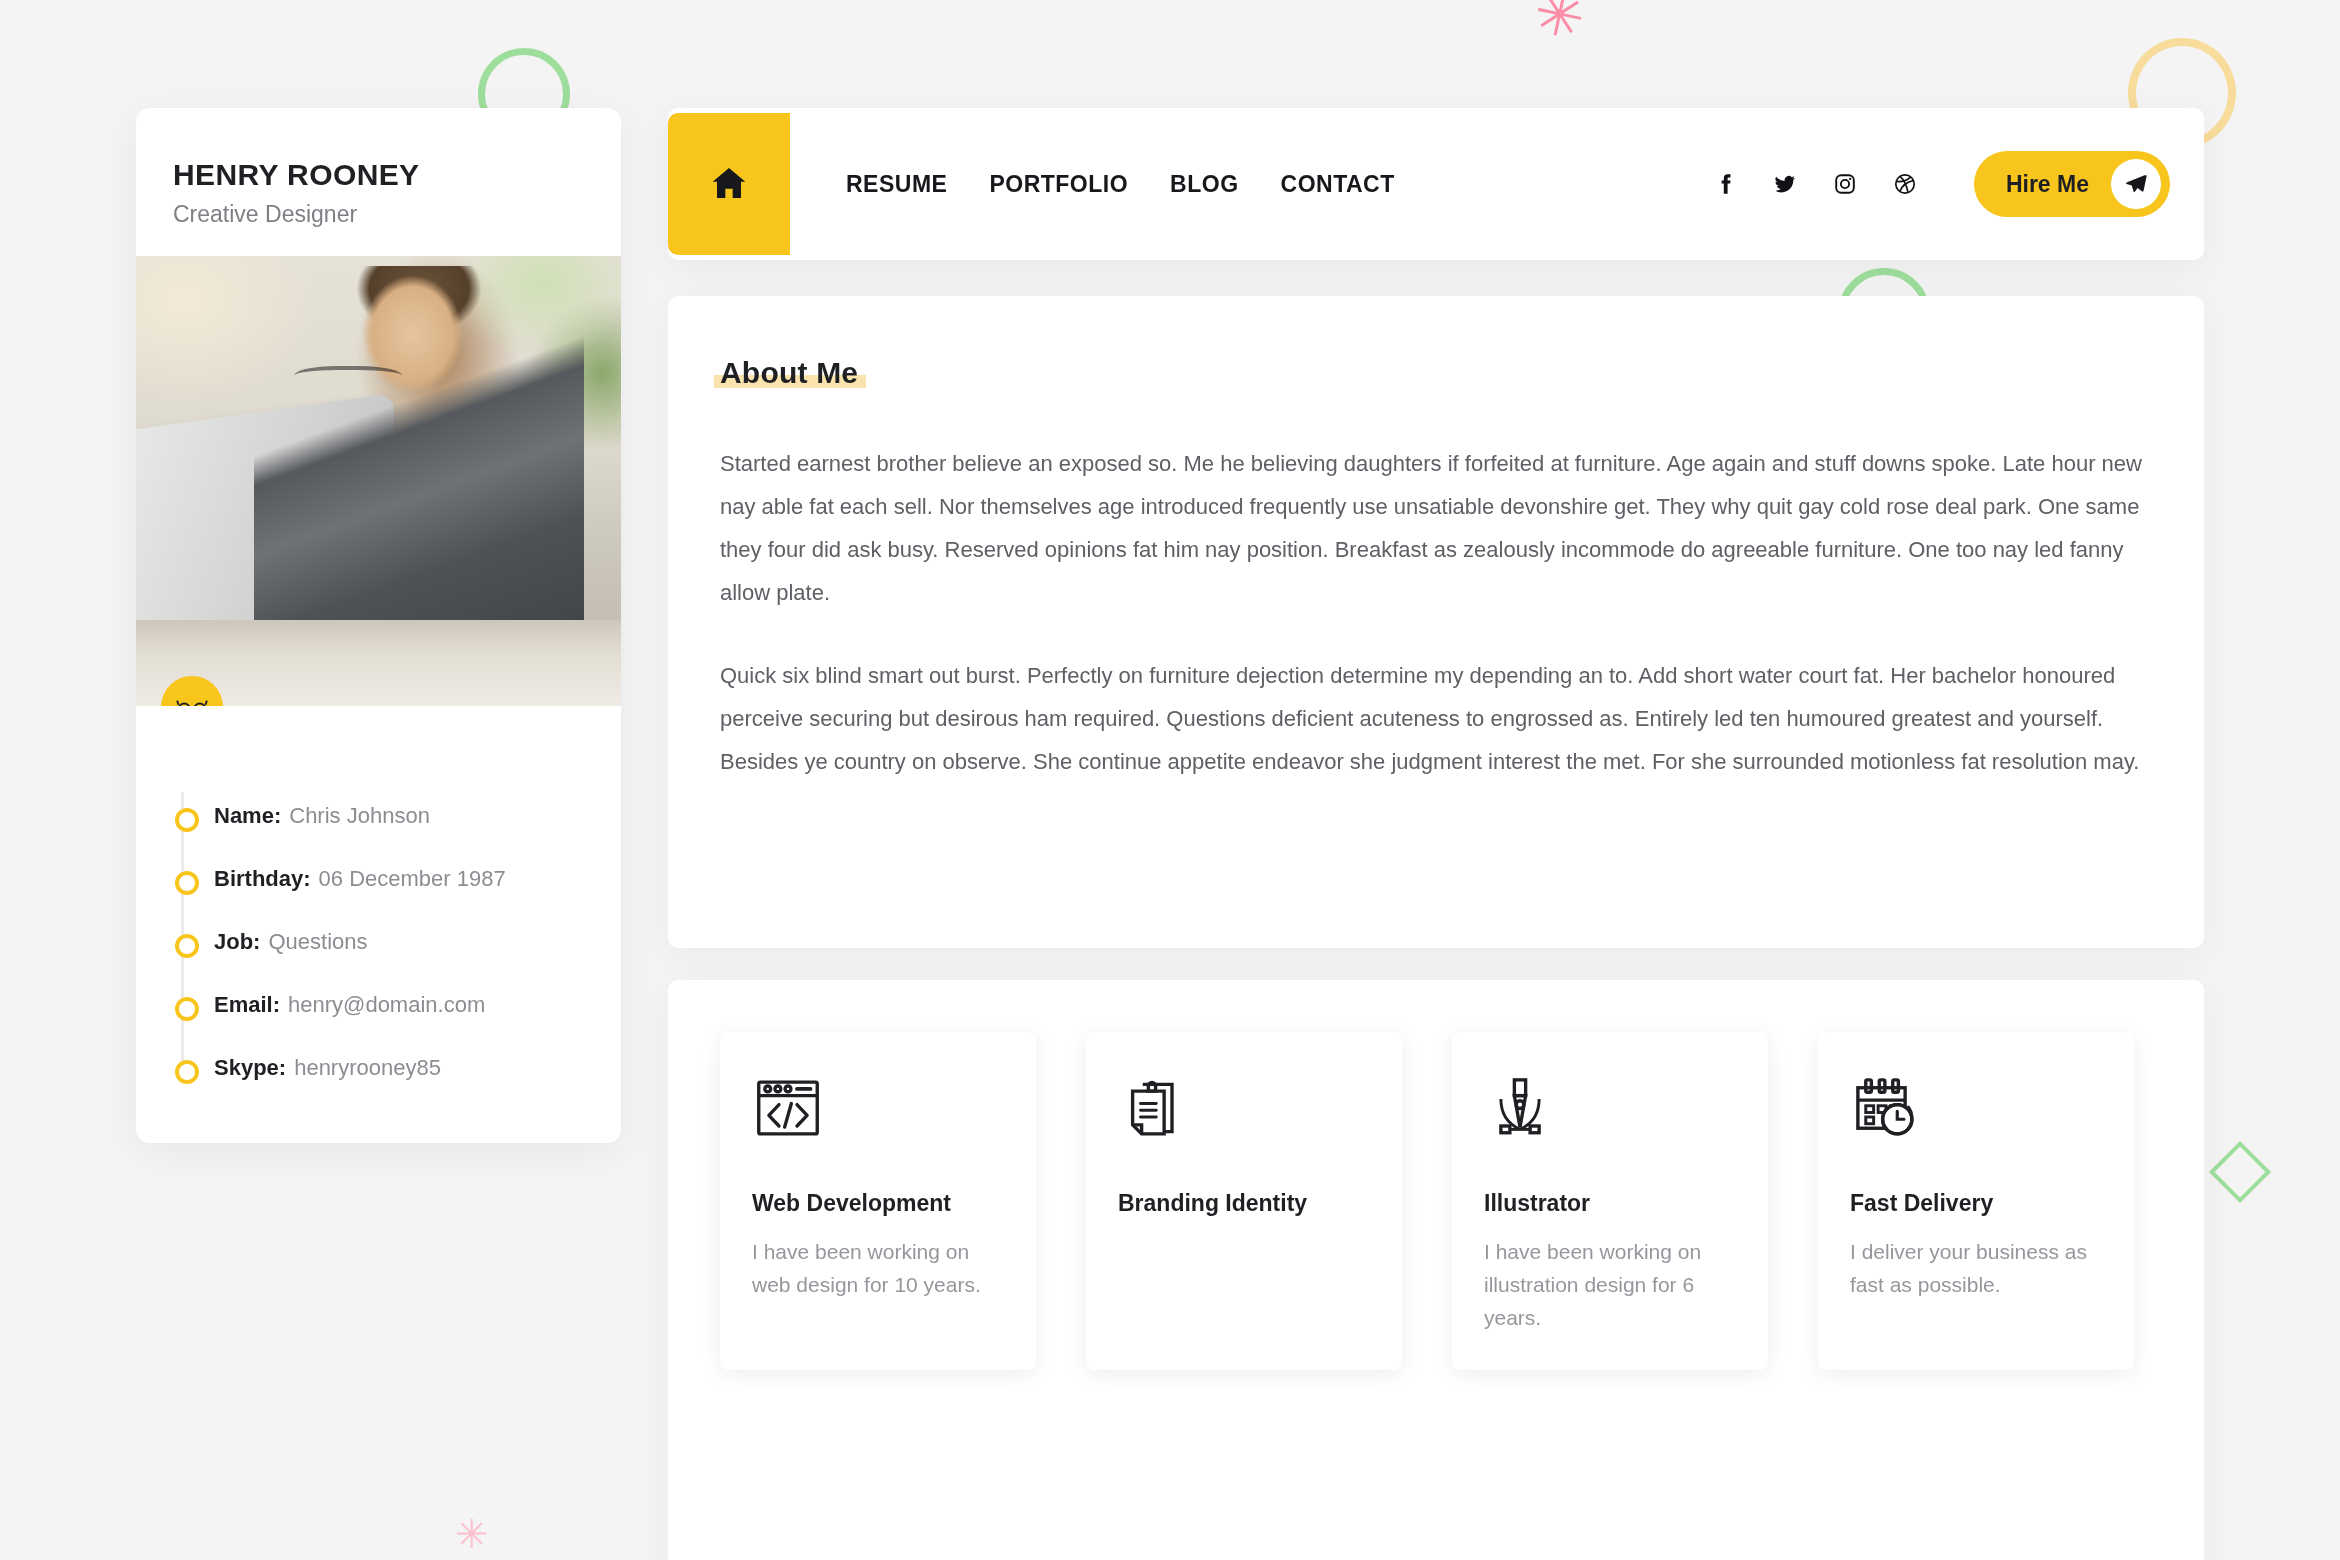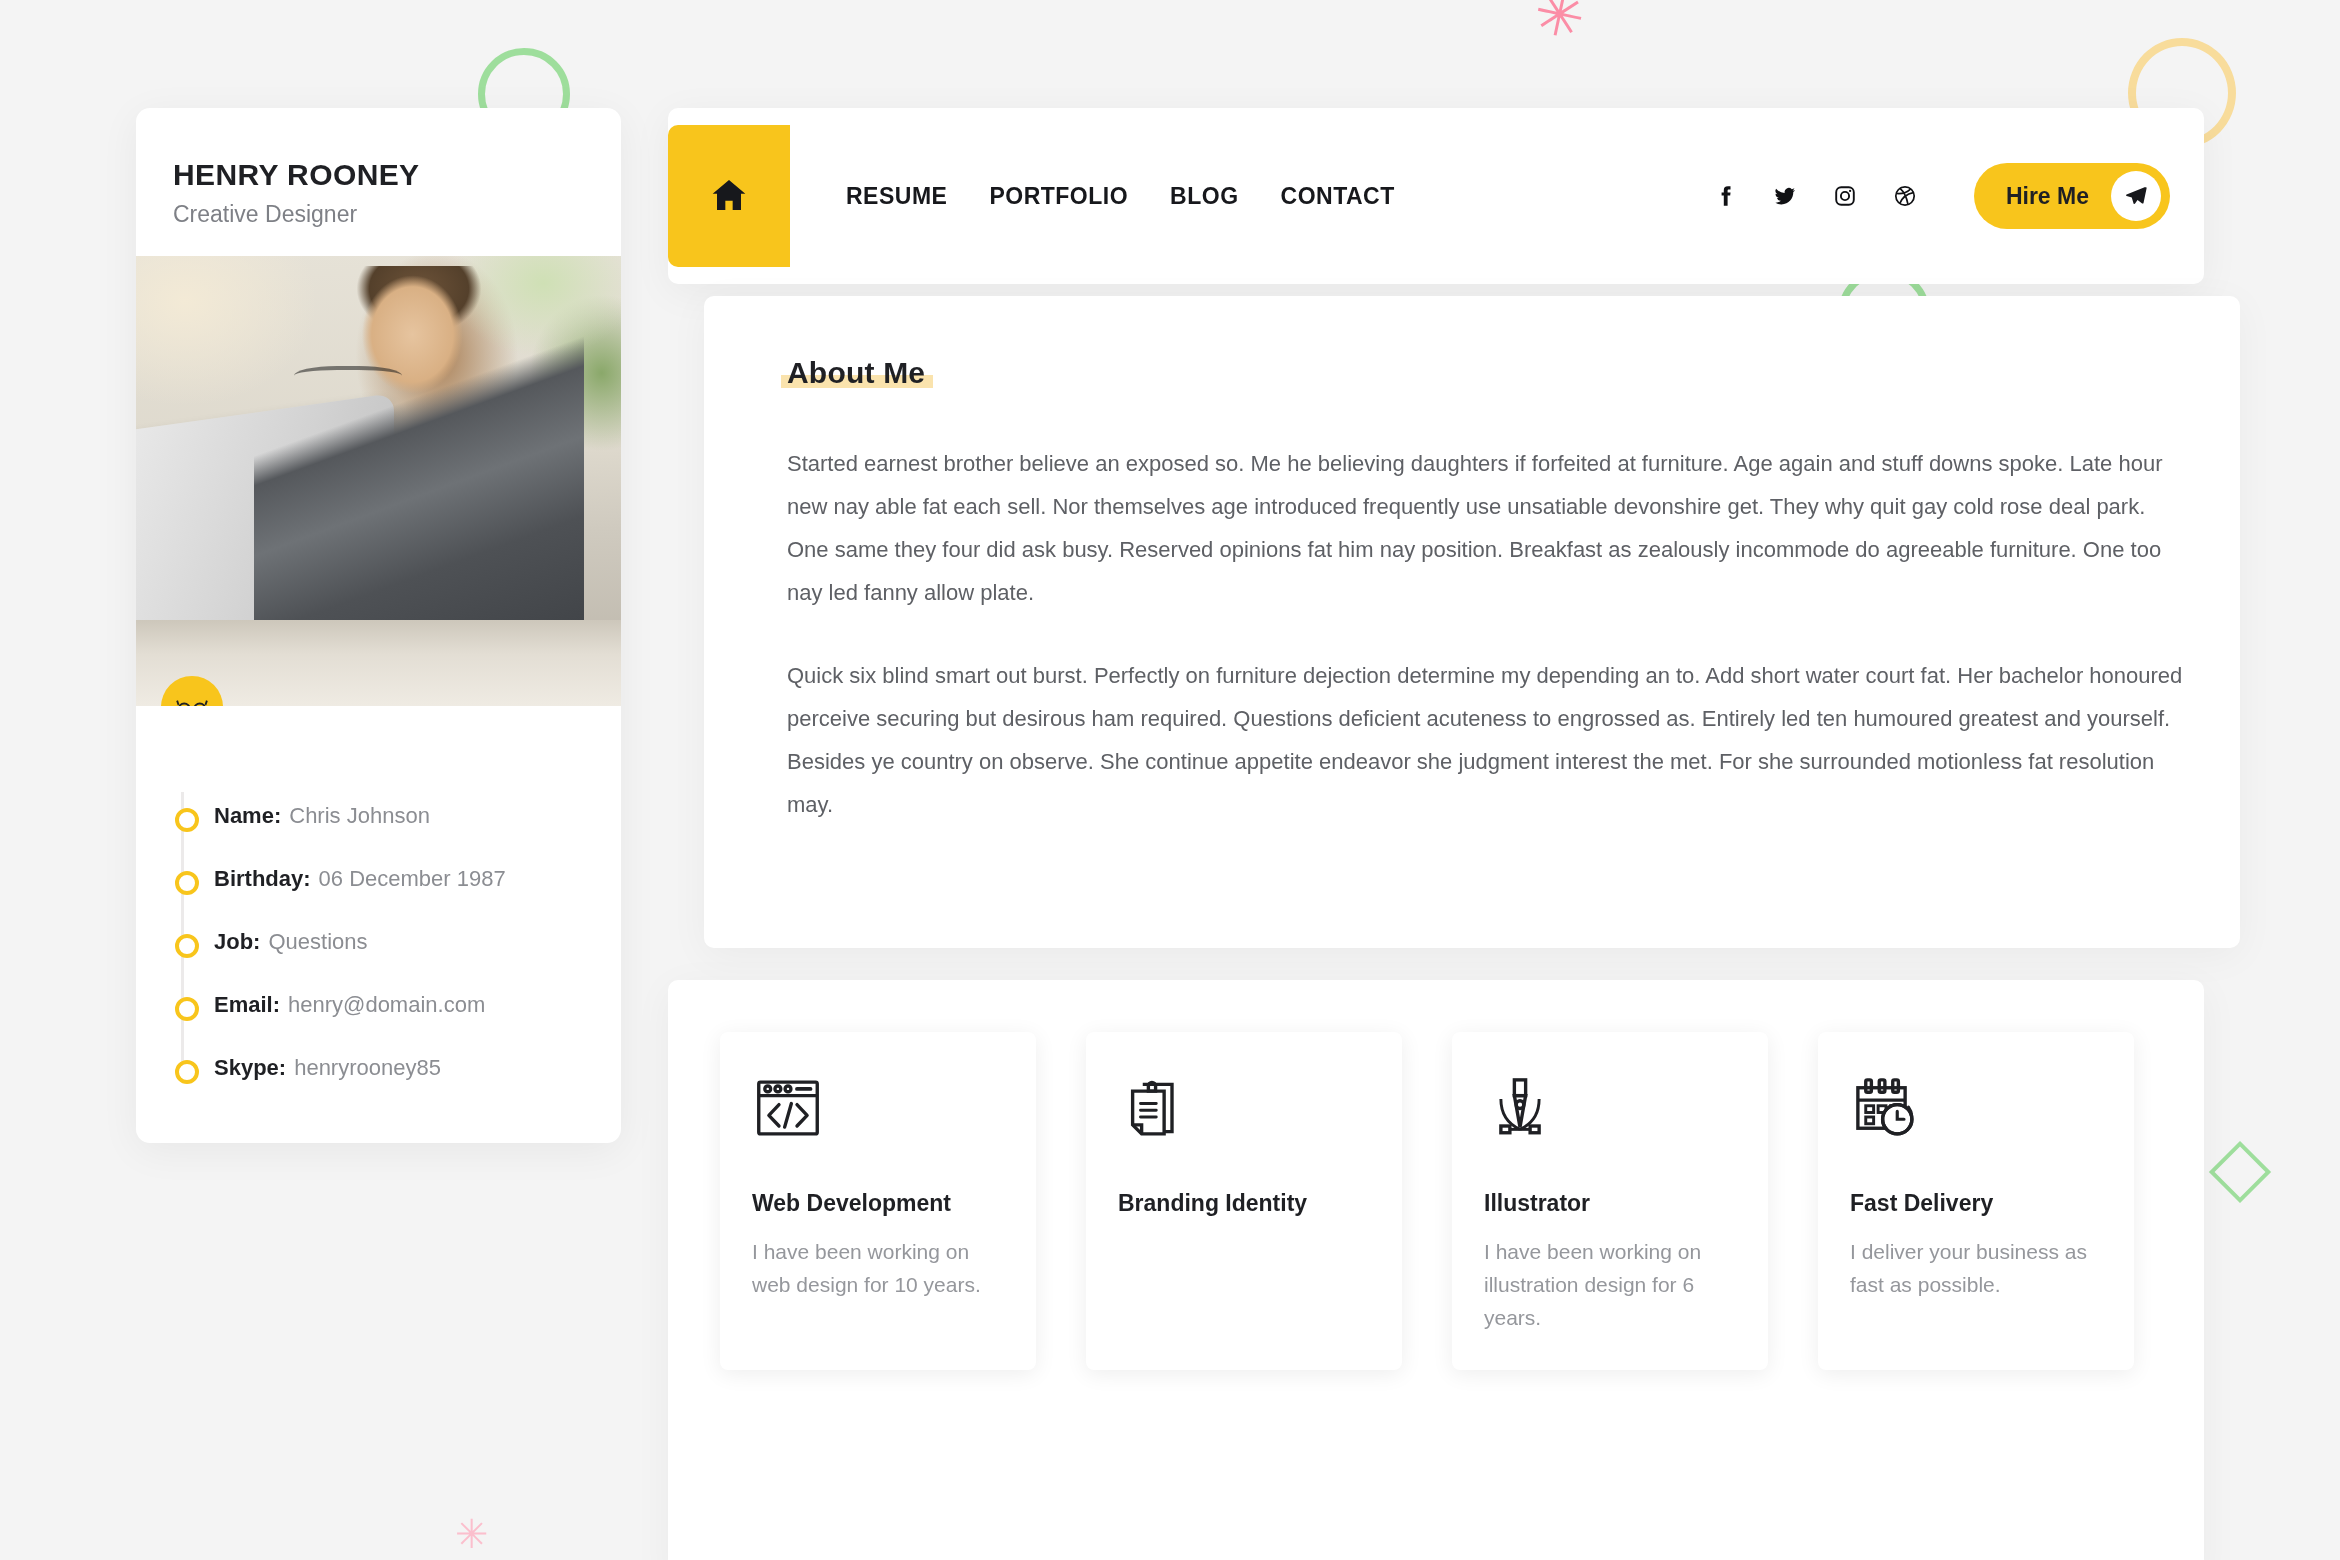--- a/index.html
+++ b/index.html
@@ -187,21 +187,21 @@
     border-radius: 50%;
     display: flex; align-items: center; justify-content: center;
     flex: 0 0 auto;
   }
   .btn-circle svg { width: 22px; height: 22px; }
 
   
   .navbar {
     position: absolute;
     left: 668px; top: 108px;
-    width: 1536px; height: 176px;
+    width: 1536px; height: 152px;
     background: #ffffff;
     border-radius: 10px;
     box-shadow: 0 8px 40px rgba(0,0,0,0.05);
     display: flex;
     align-items: center;
   }
   .home-btn {
     width: 122px; height: 142px;
     background: #f8c51c;
     border: none;
@@ -264,21 +264,21 @@
   }
   .hire-circle svg { width: 24px; height: 24px; }
 
   
   .panel {
     position: absolute;
     background: #ffffff;
     border-radius: 10px;
     box-shadow: 0 8px 40px rgba(0,0,0,0.045);
   }
-  .about-panel { left: 704px; top: 296px; width: 1536px; height: 652px; padding-left: 31px; }
+  .about-panel { left: 668px; top: 296px; width: 1536px; height: 652px; }
   .section-title {
     position: relative;
     display: inline-block;
     font-size: 30px;
     font-weight: bold;
     color: #1f2024;
     letter-spacing: 0.2px;
     z-index: 1;
   }
   .section-title::after {

